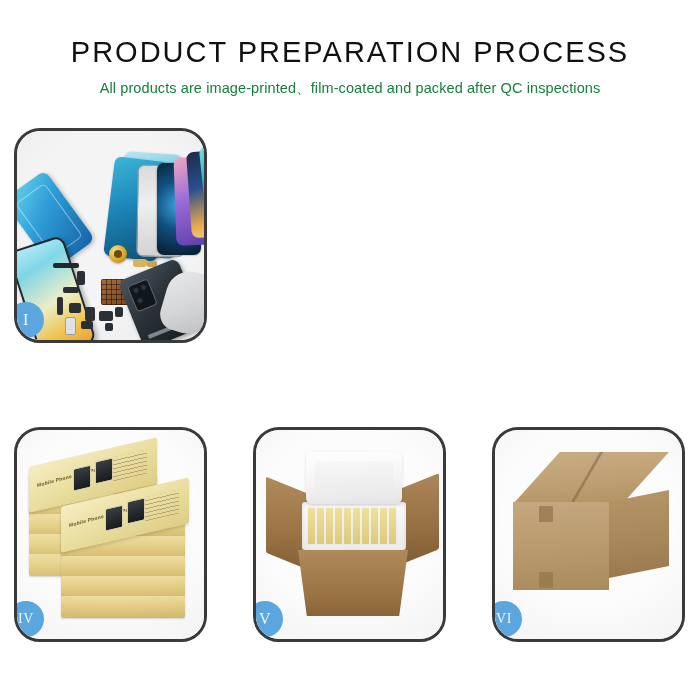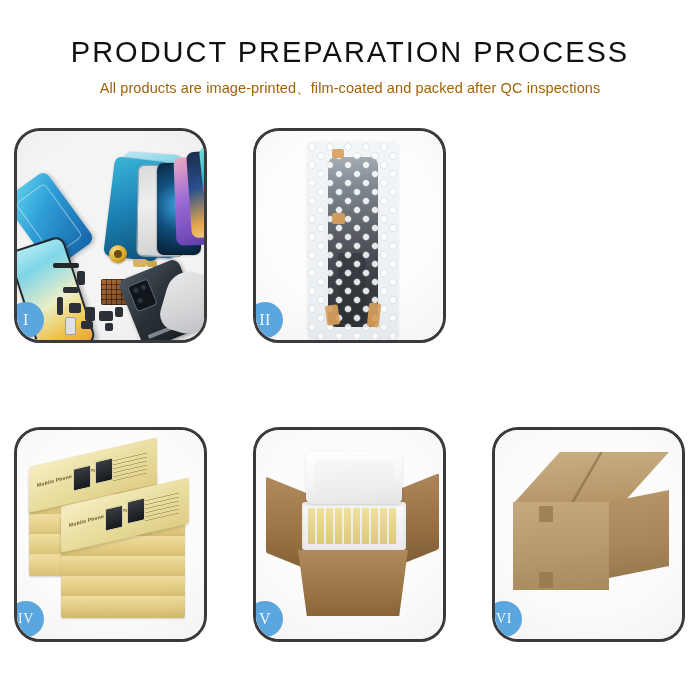--- a/index.html
+++ b/index.html
@@ -13,21 +13,21 @@
   
   .header{position:absolute;left:0;top:0;width:700px;}
   .title{
     text-align:center;margin-top:36px;
     font-size:29px;letter-spacing:2.0px;font-weight:400;
     color:#111111;white-space:nowrap;
     font-family:"Liberation Sans","DejaVu Sans",sans-serif;
   }
   .subtitle{
     text-align:center;margin-top:10px;
-    font-size:14.5px;letter-spacing:0.1px;color:#a16207;white-space:nowrap;
+    font-size:14.5px;letter-spacing:0.1px;color:#15803d;white-space:nowrap;
   }
 
   
   .grid{position:absolute;left:14px;top:128px;width:672px;}
   .row{display:flex;gap:46px;}
   .row.r2{margin-top:84px;}
 
   .panel{
     position:relative;width:193px;height:215px;
     border:3.5px solid #3a3a3c;border-radius:26px;
@@ -295,38 +295,20 @@
                 <i class="c"></i>
             </div>
             <div class="lbl"></div>
           </div>
           <div class="hand"></div>
           <div class="soft"></div>
         </div>
         <div class="badge">I</div>
       </div>
 
-      <div class="panel">
-        <div class="stage">
-          <div class="p2bg"></div>
-          <div class="bagwrap">
-            <div class="bag"></div>
-            <div class="item">
-              <div class="flx"></div>
-            </div>
-            <div class="bubbles"></div>
-            <div class="tape t1"></div>
-            <div class="tape t2"></div>
-            <div class="tape t3"></div>
-            <div class="tape t4"></div>
-          </div>
-          <div class="soft"></div>
-        </div>
-        <div class="badge">II</div>
-      </div>
 
     </div>
 
     <div class="row r2">
 
       <div class="panel">
         <div class="stage">
           <div class="p4bg"></div>
           <div class="stack">
             <div class="bx a"></div>

